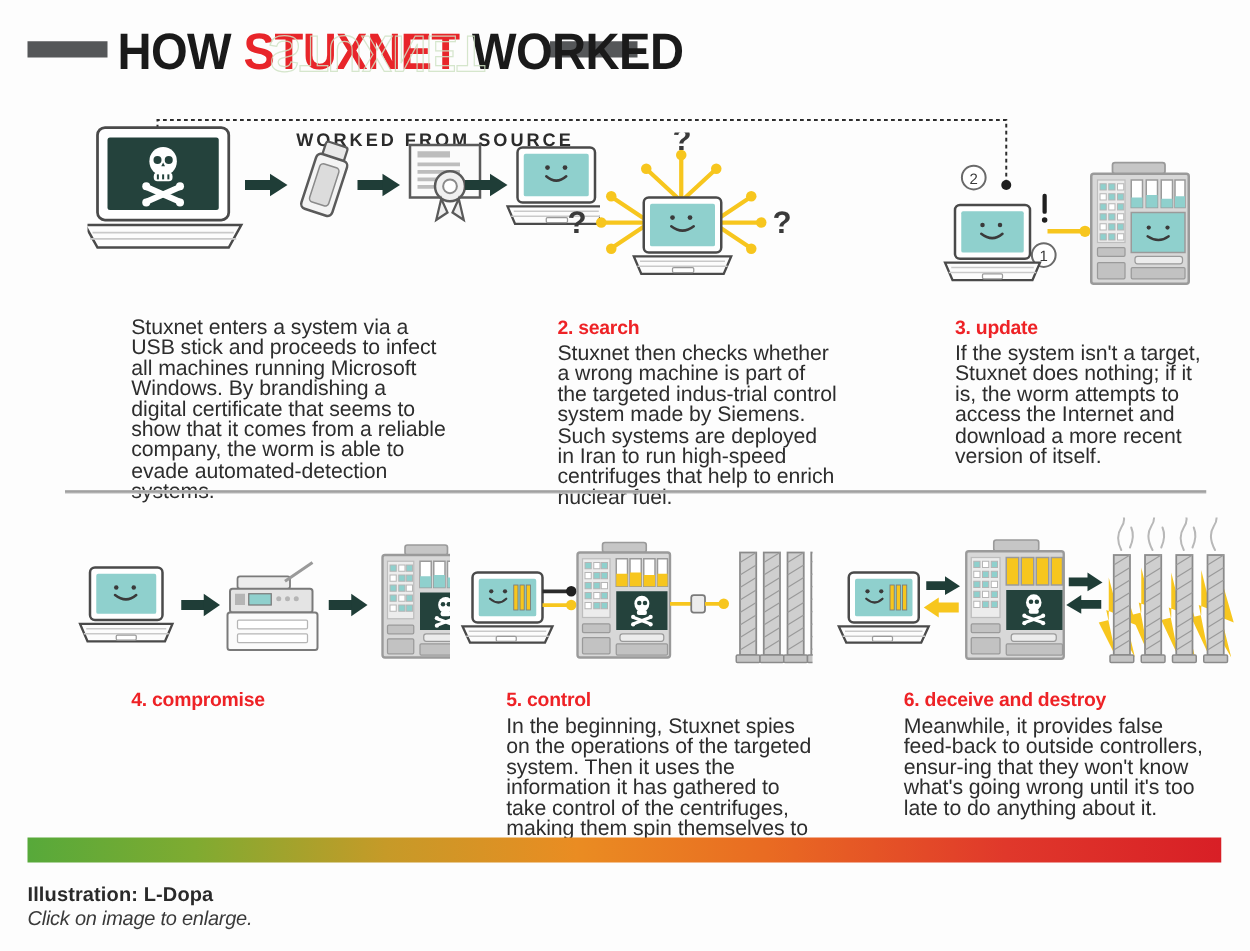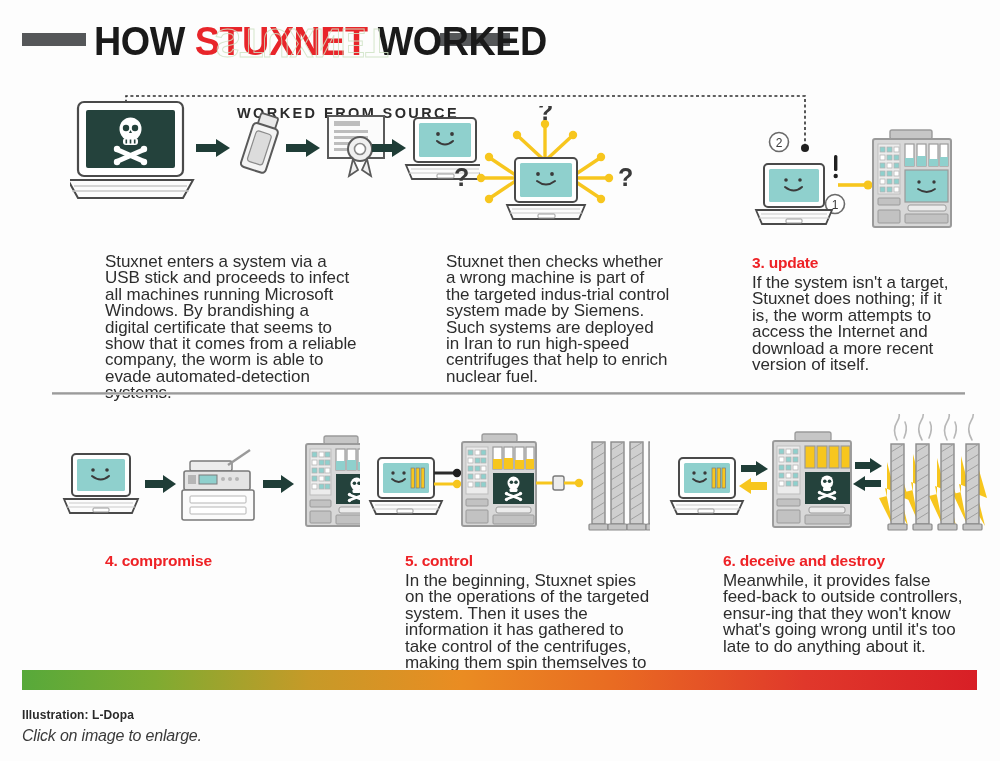--- a/index.html
+++ b/index.html
@@ -62,21 +62,21 @@
     margin:0;letter-spacing:-0.05px;
   }
 
   
   .gradbar{
     position:absolute;left:22px;top:670px;width:955px;height:20px;
     background:linear-gradient(to right,#57a93a 0%,#7fab31 14%,#c69a28 30%,#ea8c22 46%,#e96b22 62%,#e0382b 82%,#d81f26 100%);
   }
   .credit{
     position:absolute;left:22px;top:708px;
-    font-size:12px;font-weight:bold;color:#2a2a2a;letter-spacing:.1px;
+    font-size:16px;font-weight:bold;color:#2a2a2a;letter-spacing:.1px;
   }
   .enlarge{
     position:absolute;left:22px;top:727px;
     font-size:16px;font-style:italic;color:#3a3a3a;letter-spacing:-.2px;
   }
 </style>
 </head>
 <body>
 
 <div class="stage">
@@ -232,20 +232,21 @@
             </g>
           <rect x="118" y="108" width="17" height="4" rx="1" fill="#fff" stroke="#9a9a9a" stroke-width="1"></rect>
         </g>
         <g fill="#3a3a3a" font-family="Liberation Sans, sans-serif" font-size="25" font-weight="bold">
           <text x="118" y="14">?</text>
             <text x="34" y="80">?</text>
             <text x="198" y="80">?</text>
         </g>
       </svg>
       <div class="copy" style="left:26px;top:158px;width:224px;">
+        <p class="step-title">2. search</p>
         <p class="step-body">Stuxnet then checks whether a wrong machine is part of the targeted indus-trial control system made by Siemens. Such systems are deployed in Iran to run high-speed centrifuges that help to enrich nuclear fuel.</p>
       </div>
     </div>
 
     <div class="panel" style="left:740px;width:240px;">
       <svg class="art" style="left:0;top:10px;" width="240" height="140" viewBox="0 0 240 140">
 
         <g>
           <circle cx="39" cy="36" r="9.5" fill="#fff" stroke="#6a6a6a" stroke-width="1.6"></circle>
           <text x="39" y="41" text-anchor="middle" font-family="Liberation Sans, sans-serif" font-size="12" fill="#3a3a3a">2</text>
@@ -320,21 +321,21 @@
               <circle cx="179" cy="76" r="1.7"></circle>
               <circle cx="194" cy="76" r="1.7"></circle>
             </g>
           <path d="M178,83 q9,6 17,0" fill="none" stroke="#3a3a3a" stroke-width="1.8" stroke-linecap="round"></path>
           <rect x="138" y="92" width="22" height="7" rx="1" fill="#c2c2c2" stroke="#9a9a9a" stroke-width="1"></rect>
           <rect x="168" y="99" width="38" height="6" rx="2" fill="#ececec" stroke="#9a9a9a" stroke-width="1"></rect>
           <rect x="138" y="104" width="22" height="13" rx="1" fill="#c2c2c2" stroke="#9a9a9a" stroke-width="1"></rect>
           <rect x="165" y="108" width="43" height="9" rx="1" fill="#c2c2c2" stroke="#9a9a9a" stroke-width="1"></rect>
         </g>
       </svg>
-      <div class="copy" style="left:12px;top:158px;width:210px;">
+      <div class="copy" style="left:24px;top:158px;width:210px;">
         <p class="step-title">3. update</p>
         <p class="step-body">If the system isn't a target, Stuxnet does nothing; if it is, the worm attempts to access the Internet and download a more recent version of itself.</p>
       </div>
     </div>
   </div>
 
   <div class="row row2">
 
     <div class="panel" style="left:60px;width:300px;">
       <svg class="art" style="left:0;top:26px;" width="300" height="120" viewBox="0 0 300 120">

